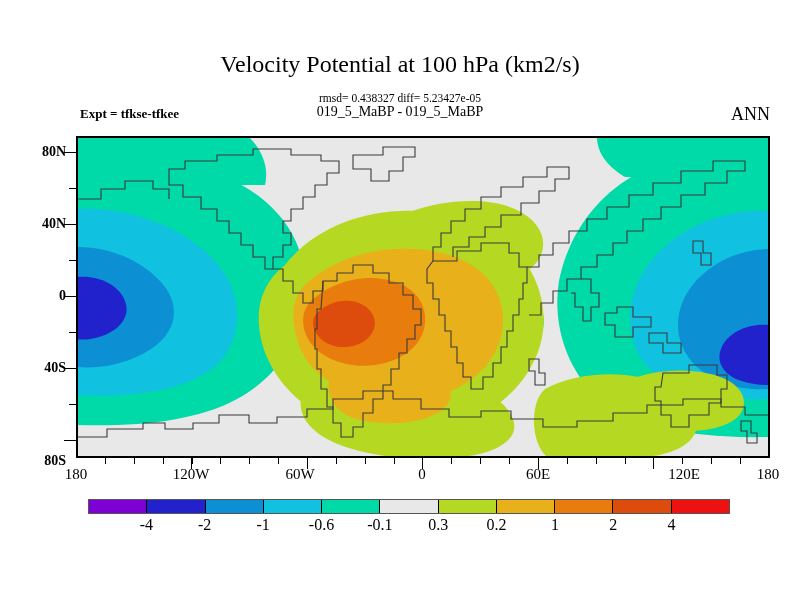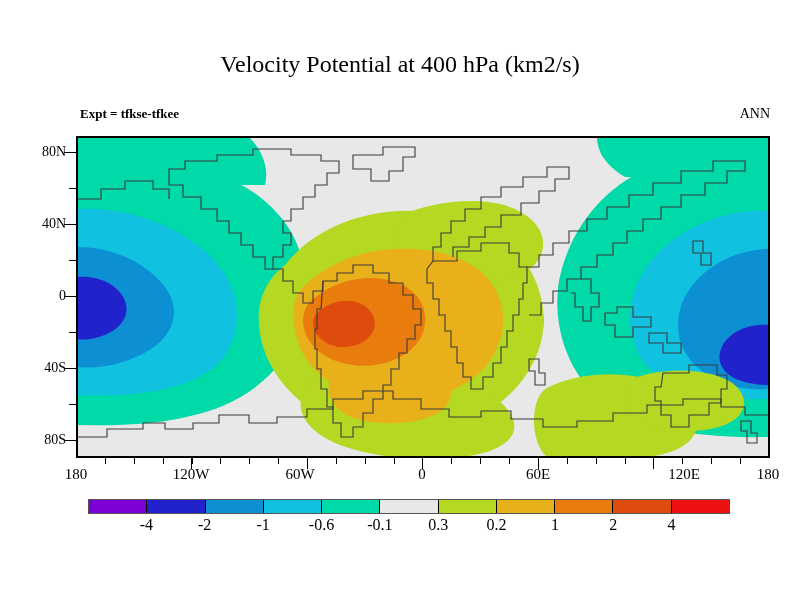--- a/index.html
+++ b/index.html
@@ -47,21 +47,21 @@
     position: absolute;
     left: 80px; top: 106px;
     font-size: 13px;
     line-height: 16px;
     white-space: nowrap;
     font-weight: bold;
   }
   #season-label {
     position: absolute;
     right: 30px; top: 106px;
-    font-size: 14px;
+    font-size: 18px;
     line-height: 16px;
     white-space: nowrap;
   }
   
   #plot {
     position: absolute;
     left: 76px; top: 136px;
     width: 692px; height: 320px;
     background: #e8e8e8;
     border: 1px solid #000000;
@@ -77,20 +77,21 @@
     border-top: 1px solid #000;
   }
   .ytick.major { left: 64px; width: 13px; }
   .ylabel {
     position: absolute;
     right: 734px;
     text-align: left;
     font-size: 14px;
     line-height: 14px;
     white-space: nowrap;
+    font-weight: bold;
   }
   .xtick {
     position: absolute;
     top: 457px;
     width: 0; height: 7px;
     border-left: 1px solid #000;
   }
   .xtick.major { height: 12px; }
   .xlabel {
     position: absolute;
@@ -119,21 +120,23 @@
     line-height: 18px;
     white-space: nowrap;
     transform: translateX(-50%);
   }
 </style>
 </head>
 <body>
 
 <div id="root">
 
-  <div id="title">Velocity Potential at 400 hPa (km2/s)</div>
+  <div id="title">Velocity Potential at 100 hPa (km2/s)</div>
+  <div id="subtitle">rmsd= 0.438327 diff= 5.23427e-05</div>
+  <div id="case-label">019_5_MaBP - 019_5_MaBP</div>
   <div id="expt-label">Expt = tfkse-tfkee</div>
   <div id="season-label">ANN</div>
 
   <div id="plot">
     <svg width="692" height="320" viewBox="0 0 692 320">
       <defs>
         <clipPath id="frameclip">
             <rect x="0" y="0" width="692" height="320"></rect>
           </clipPath>
       </defs>
@@ -322,21 +325,21 @@
   <div class="ytick major" style="top:224px"></div>
   <div class="ylabel" style="top:217px">40N</div>
   <div class="ytick" style="top:260px"></div>
   <div class="ytick major" style="top:296px"></div>
   <div class="ylabel" style="top:289px">0</div>
   <div class="ytick" style="top:332px"></div>
   <div class="ytick major" style="top:368px"></div>
   <div class="ylabel" style="top:361px">40S</div>
   <div class="ytick" style="top:404px"></div>
   <div class="ytick major" style="top:440px"></div>
-  <div class="ylabel" style="top:433px">80S</div>
+  <div class="ylabel" style="top:454px">80S</div>
 
   <div class="xtick" style="left:105px"></div>
   <div class="xtick" style="left:134px"></div>
   <div class="xtick" style="left:163px"></div>
   <div class="xtick" style="left:192px"></div>
   <div class="xtick major" style="left:191px"></div>
   <div class="xtick" style="left:220px"></div>
   <div class="xtick" style="left:249px"></div>
   <div class="xtick" style="left:278px"></div>
   <div class="xtick major" style="left:307px"></div>

